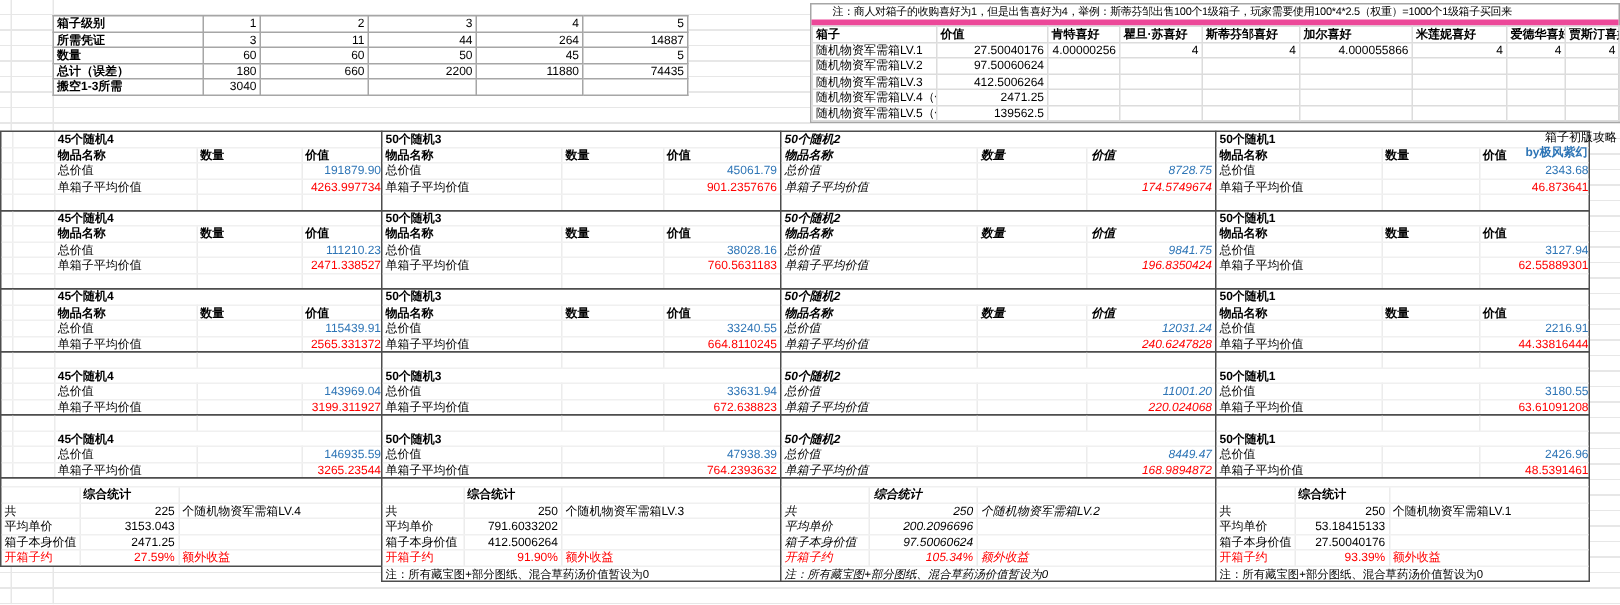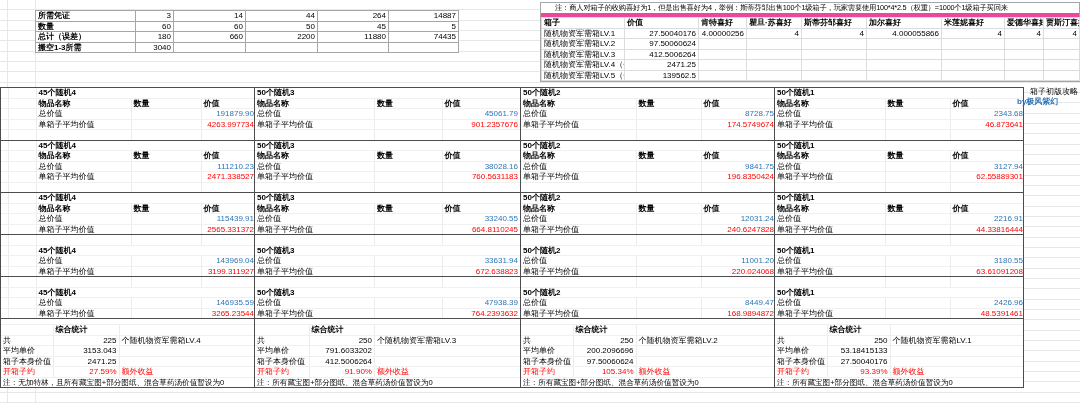--- a/index.html
+++ b/index.html
@@ -49,23 +49,31 @@
       <colgroup>
         <col style="width: 100px;">
         <col style="width: 38px;">
         <col style="width: 72px;">
         <col style="width: 72px;">
         <col style="width: 71px;">
         <col style="width: 70px;">
       </colgroup>
     <tbody id="voucher-tb">
         <tr>
+          <td class="lbl">箱子级别</td>
+          <td class="num">1</td>
+          <td class="num">2</td>
+          <td class="num">3</td>
+          <td class="num">4</td>
+          <td class="num">5</td>
+        </tr>
+        <tr>
           <td class="lbl">所需凭证</td>
           <td class="num">3</td>
-          <td class="num">14</td>
+          <td class="num">11</td>
           <td class="num">44</td>
           <td class="num">264</td>
           <td class="num">14887</td>
         </tr>
         <tr>
           <td class="lbl">数量</td>
           <td class="num">60</td>
           <td class="num">60</td>
           <td class="num">50</td>
           <td class="num">45</td>
@@ -415,23 +423,20 @@
               <tr>
                 <td>箱子本身价值</td>
                 <td class="num">2471.25</td>
                 <td></td>
               </tr>
               <tr>
                 <td class="red">开箱子约</td>
                 <td class="num red">27.59%</td>
                 <td class="red">额外收益</td>
               </tr>
-              <tr>
-                <td class="note-sm" colspan="3">注：无加特林，且所有藏宝图+部分图纸、混合草药汤价值暂设为0</td>
-              </tr>
             </tbody>
           </table>
         </div>
       </div>
       <div class="group" style="width: 267px;">
         <div class="band">
           <table>
             <colgroup>
               <col style="width: 115px;">
               <col style="width: 65px;">
@@ -621,21 +626,21 @@
                 <td class="num red">91.90%</td>
                 <td class="red">额外收益</td>
               </tr>
               <tr>
                 <td class="note-sm" colspan="3">注：所有藏宝图+部分图纸、混合草药汤价值暂设为0</td>
               </tr>
             </tbody>
           </table>
         </div>
       </div>
-      <div class="group" style="width: 255px;">
+      <div class="group" style="width: 291px; font-style: italic;">
         <div class="band">
           <table>
             <colgroup>
               <col style="width: 115px;">
               <col style="width: 65px;">
               <col style="width: 75px;">
             </colgroup>
             <tbody>
               <tr>
                 <td class="title" colspan="3">50个随机2</td>

